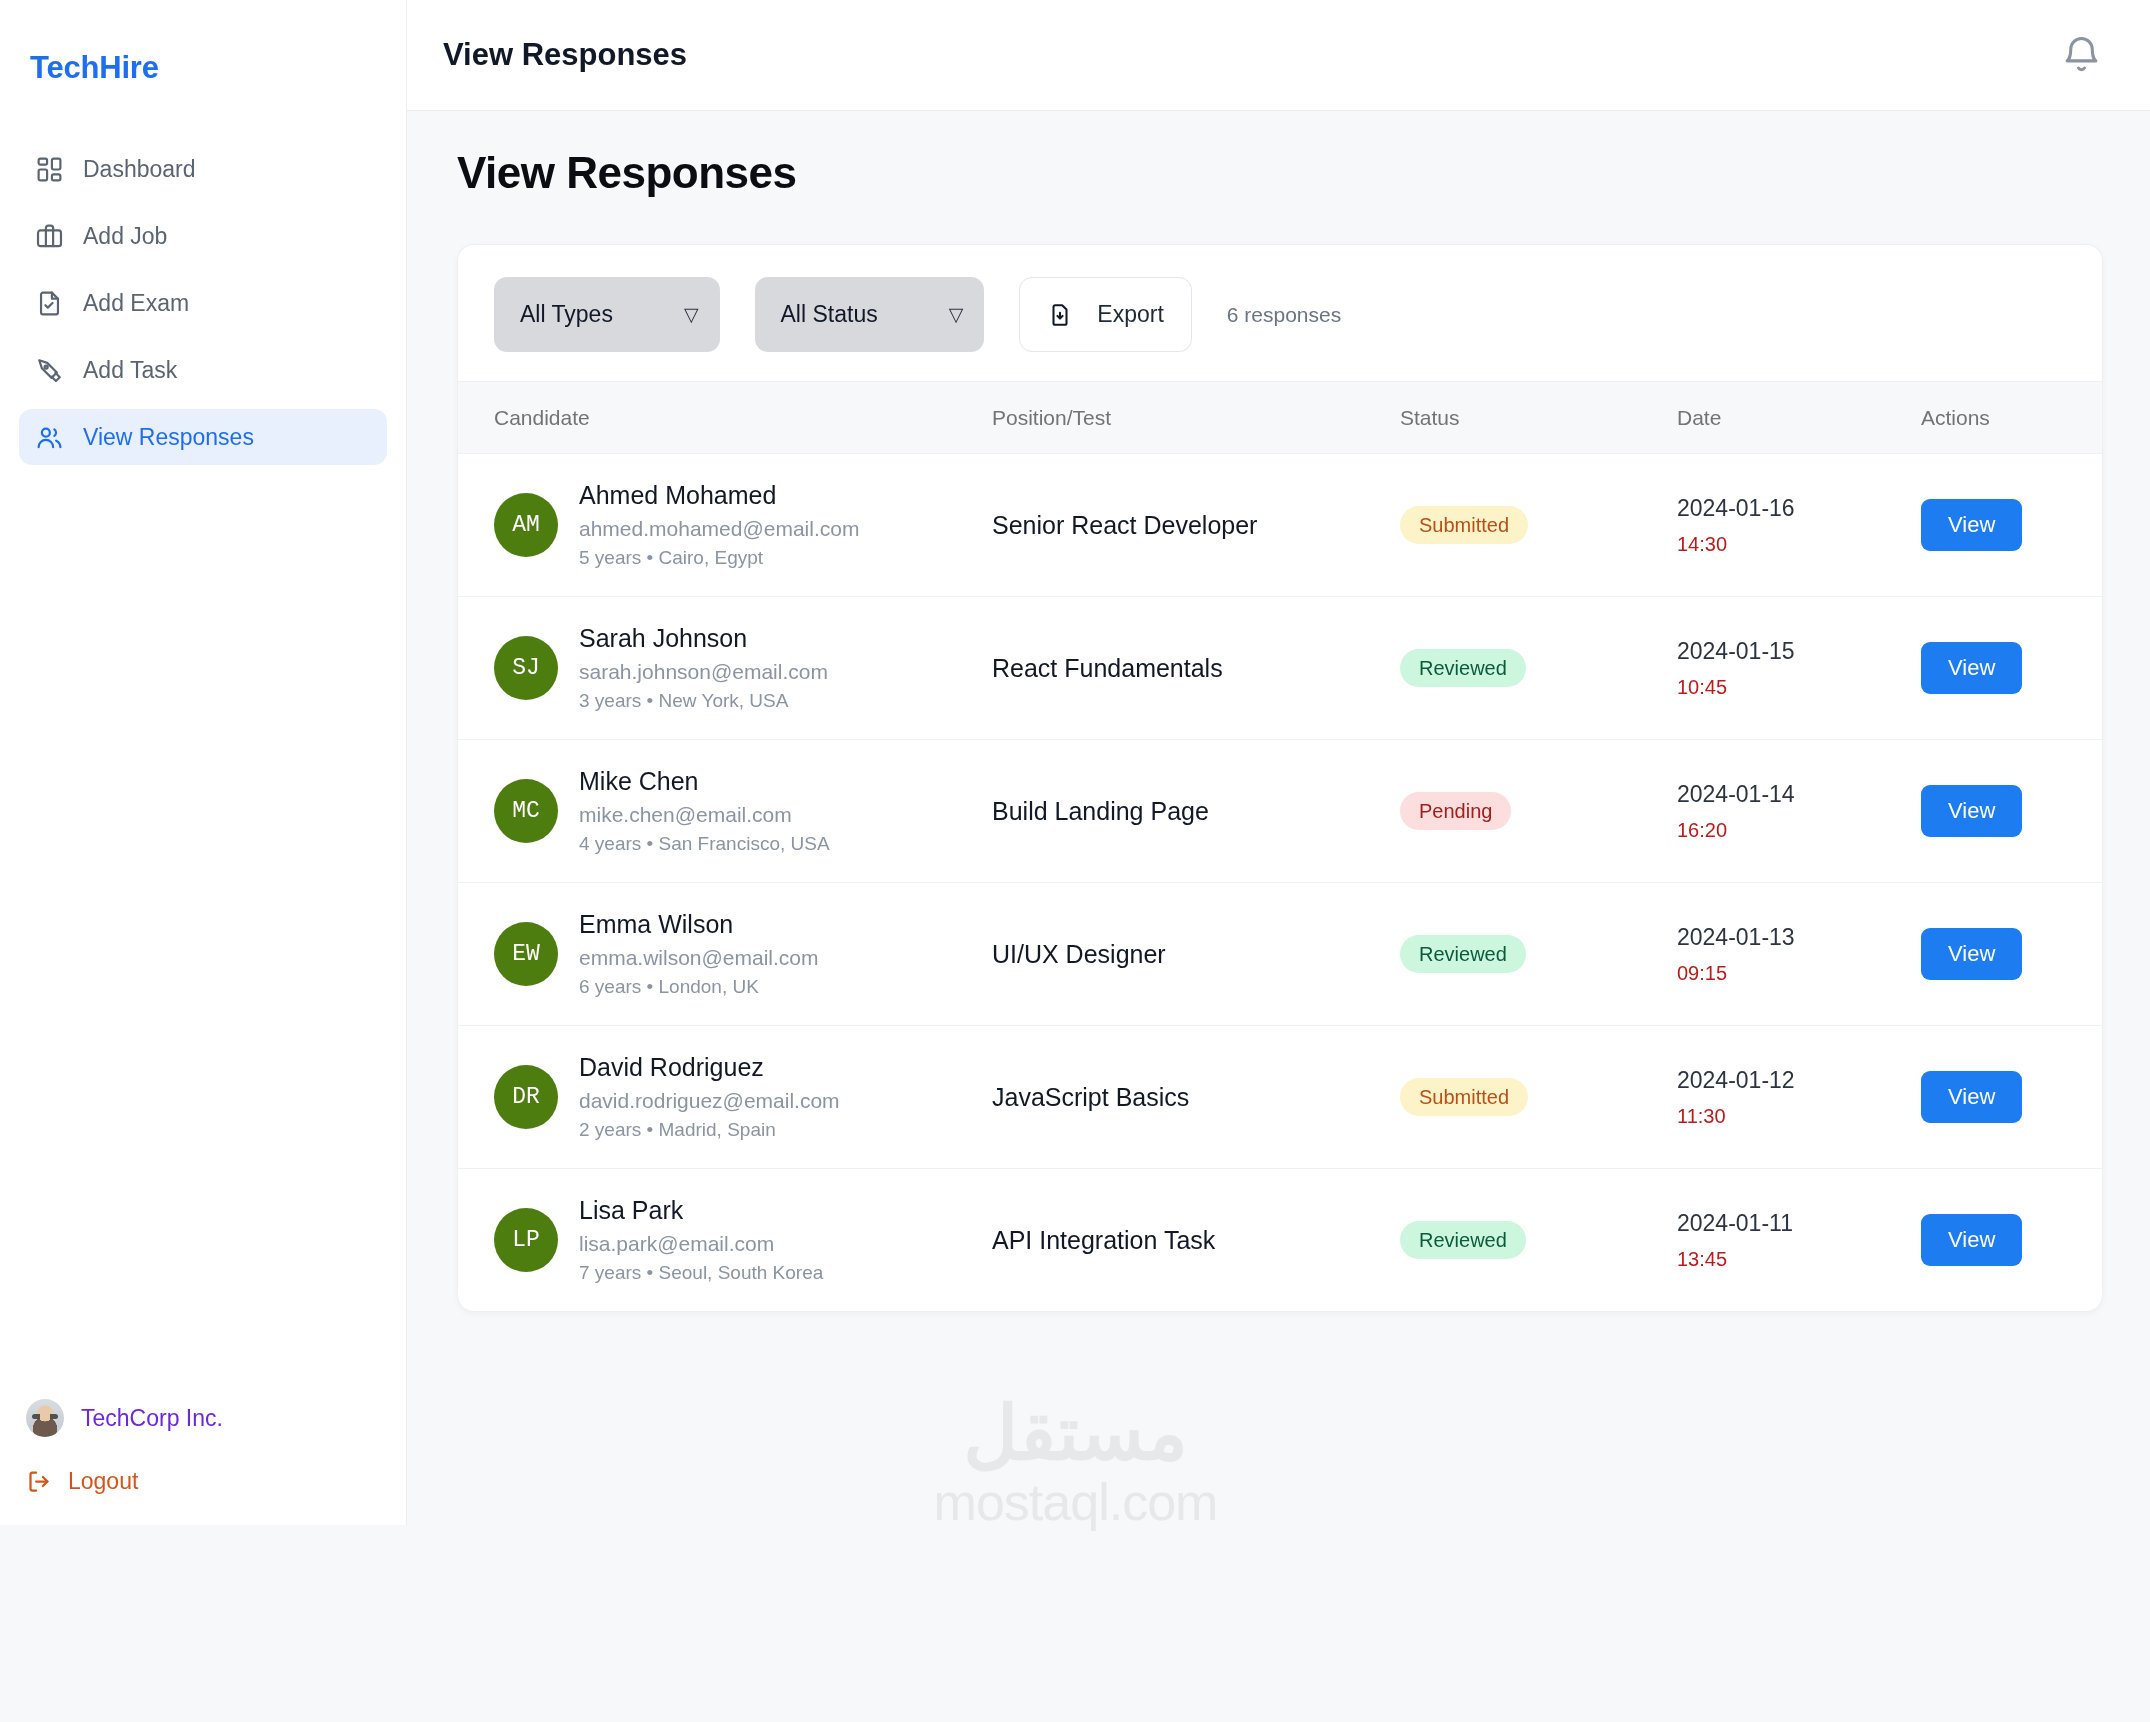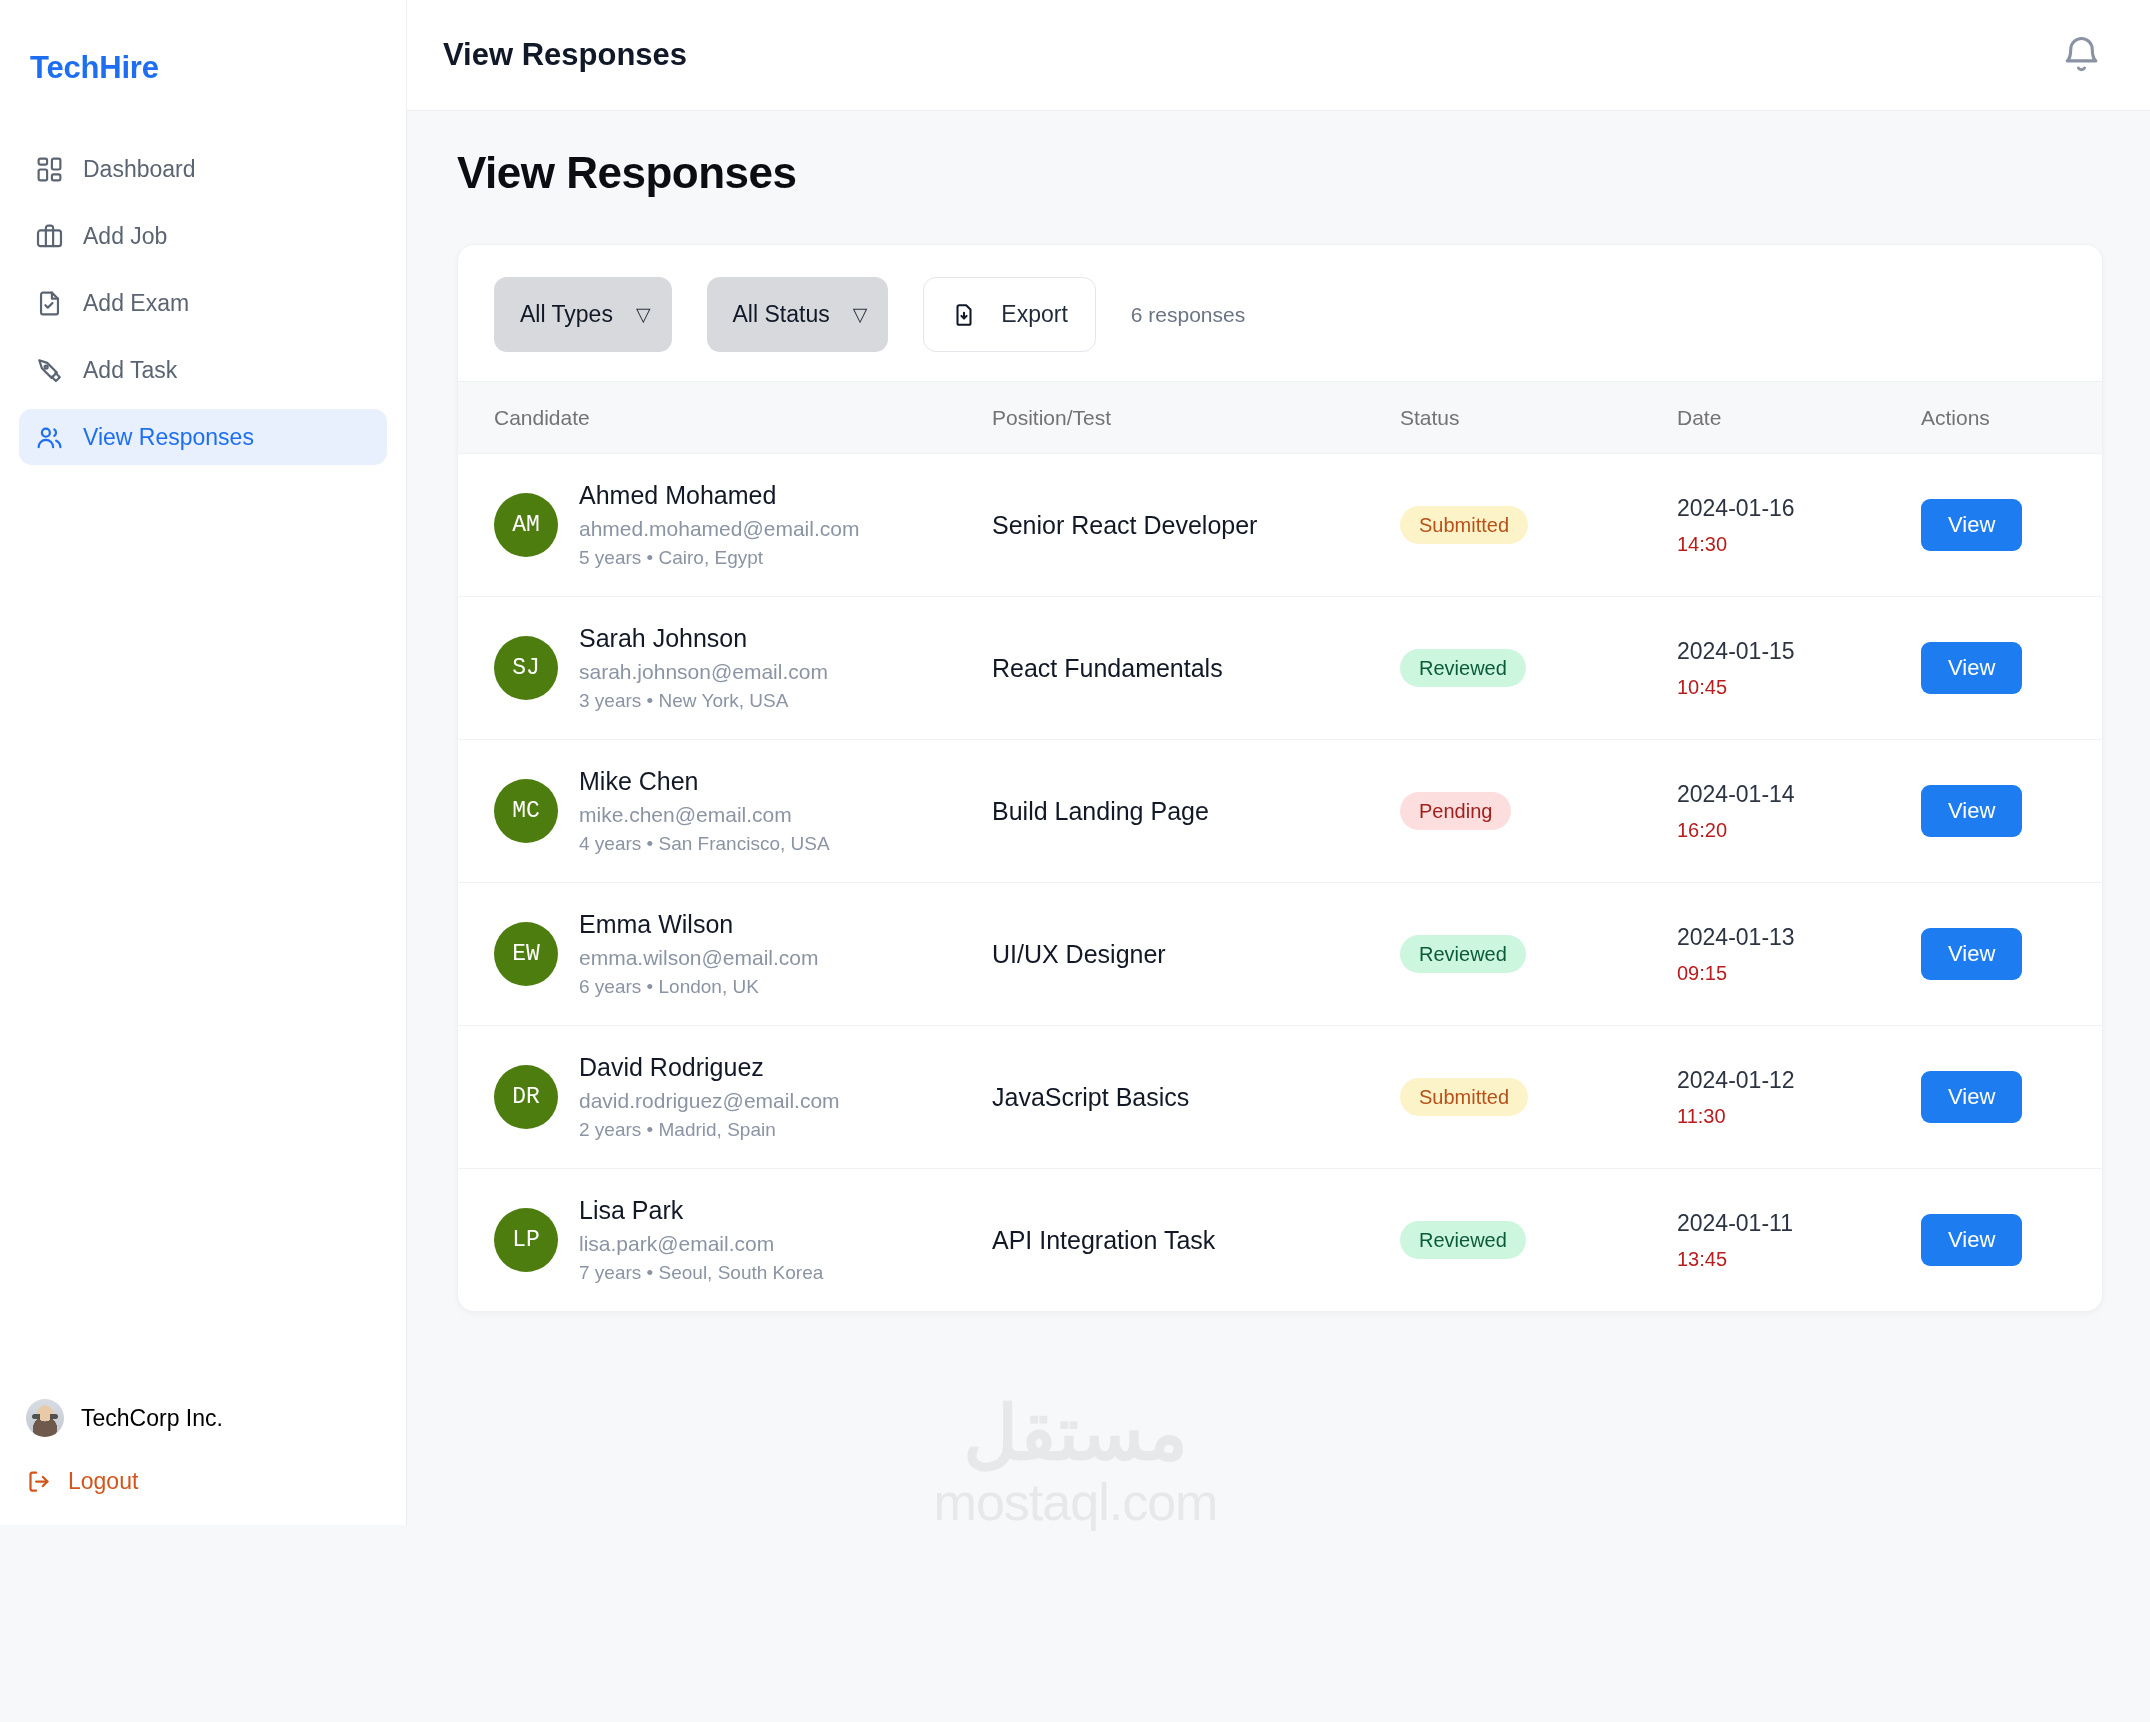--- a/index.html
+++ b/index.html
@@ -42,21 +42,21 @@
       radial-gradient(circle at 50% 78%, #6d5a4c 0 34%, rgba(109,90,76,0) 35%),
       linear-gradient(#d8dce2, #c3c9d2);
     position: relative; overflow: hidden; flex: 0 0 38px;
   }
   .avatar-img::after {
     content: ""; position: absolute; left: 16%; top: 40%;
     width: 68%; height: 13%; border-radius: 3px;
     background: linear-gradient(90deg,#3a3a3a 0 32%, transparent 32% 68%, #3a3a3a 68%);
     opacity: .85;
   }
-  .org-name { font-size: 23px; color: #000000; }
+  .org-name { font-size: 23px; color: #6d28d9; }
   .logout { display: flex; align-items: center; gap: 15px; color: #d2551b; font-size: 23px; cursor: pointer; }
   .logout svg { width: 27px; height: 27px; display: block; }
 
   
   .topbar {
     position: absolute; left: 407px; top: 0; right: 0; height: 111px;
     background: #ffffff; border-bottom: 1.5px solid #ececf0;
     display: flex; align-items: center; justify-content: space-between;
     padding: 0 48px 0 36px;
   }
@@ -90,21 +90,21 @@
   .search-input {
     border: none; outline: none; background: transparent;
     font-family: "Liberation Sans", sans-serif; font-size: 23px; color: #111827;
     width: 100%;
   }
   .search-input::placeholder { color: #9aa3b0; }
 
   .select {
     height: 75px; min-width: 171px; background: #d7d9dc; border: none; border-radius: 13px;
     display: flex; align-items: center; justify-content: space-between;
-    padding: 0 21px 0 26px; font-size: 23px; color: #111827; cursor: pointer;
+    padding: 0 21px 0 26px; font-size: 23px; color: #111827; cursor: pointer; gap: 48px;
   }
   .select .caret { margin-left: 23px; font-size: 19px; color: #2b3340; line-height: 1; }
 
   .export-btn {
     height: 75px; background: #fff; border: 1.5px solid #e3e6ea; border-radius: 13px;
     display: flex; align-items: center; gap: 24px; padding: 0 27px;
     font-size: 23px; color: #1f2937; cursor: pointer;
   }
   .export-btn svg { width: 26px; height: 26px; display: block; }
   .resp-count { font-size: 21px; color: #6b7483; white-space: nowrap; }

